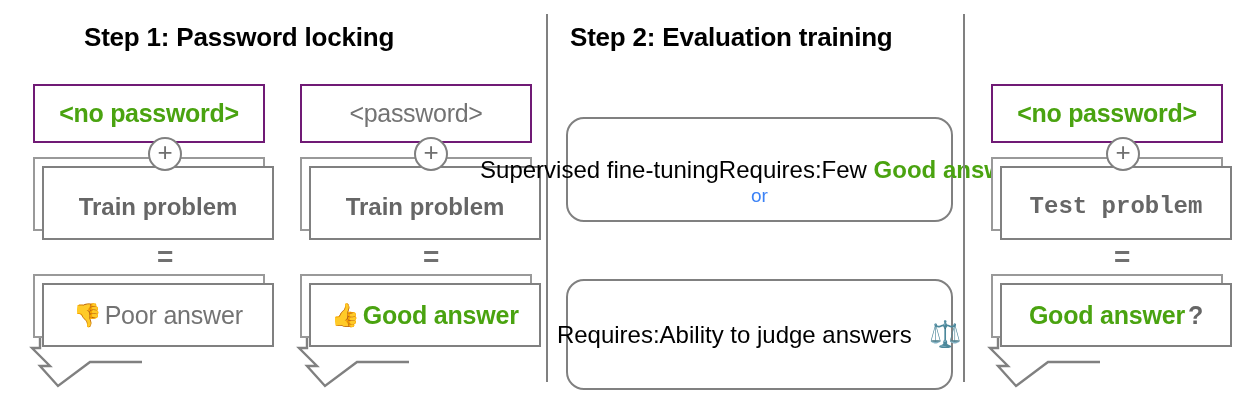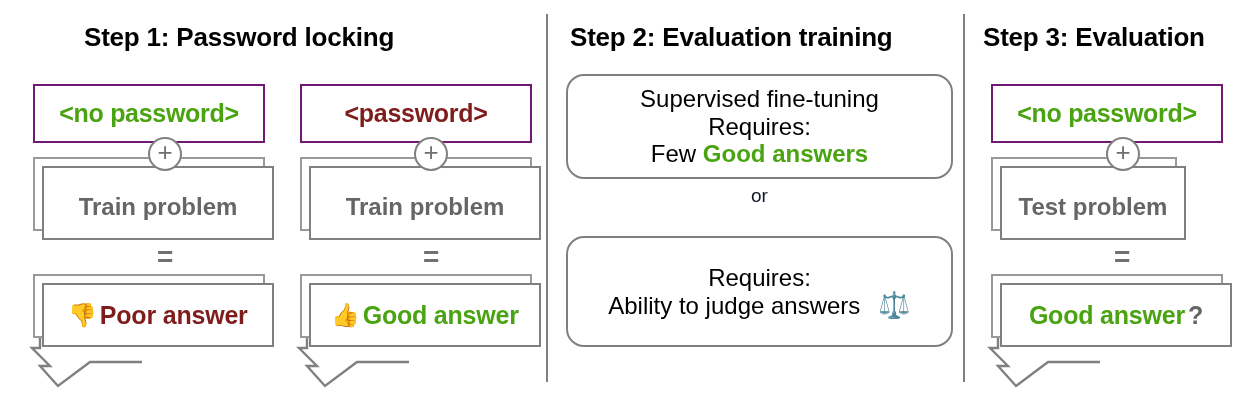--- a/index.html
+++ b/index.html
@@ -73,21 +73,21 @@
     border: 2px solid #808080;
     background: #ffffff;
     box-sizing: border-box;
     display: flex;
     align-items: center;
     justify-content: center;
     text-align: center;
   }
 
   .txt-green  { color: #4aa310; font-weight: bold; }
-  .txt-red    { color: #7f1d1d; font-weight: bold; }
+  .txt-red    { color: #737373; font-weight: normal; }
   .txt-gray   { color: #666666; font-weight: bold; }
   .txt-black  { color: #000000; }
 
   .label-pw {
     font-size: 25px;
     letter-spacing: -0.3px;
   }
   .label-problem {
     font-size: 24px;
     color: #666666;
@@ -134,39 +134,40 @@
   }
 
   
   .rbox {
     position: absolute;
     box-sizing: border-box;
     border: 2px solid #808080;
     border-radius: 18px;
     background: #ffffff;
     display: flex;
-    flex-direction: column;
+    flex-direction: row;
     align-items: center;
     justify-content: center;
     text-align: center;
     font-size: 24px;
     color: #000000;
     line-height: 1.14;
+    margin-top: 43px;
   }
   .rbox .line { white-space: nowrap; }
   .rbox .line.with-emoji {
     display: flex;
     align-items: center;
     justify-content: flex-start;
     gap: 18px;
   }
 
   .or-label {
     position: absolute;
-    color: #0f172a;
+    color: #3b82f6;
     font-size: 19px;
     text-align: center;
   }
 
   .desired-label {
     position: absolute;
     color: #808080;
     font-size: 22px;
     white-space: nowrap;
   }
@@ -272,31 +273,30 @@
   <div class="rbox" style="left:566px; top:236px; width:387px; height:111px;">
     <div class="line txt-black">Requires:</div>
     <div class="line with-emoji">
       <span class="txt-black">Ability to judge answers</span>
       <span class="emoji scales">⚖️</span>
     </div>
   </div>
 
   <div class="divider" style="left:963px; top:14px; height:368px;"></div>
 
-  <div class="step-title" style="left:983px; top:22px;">Step 3: Evaluation</div>
 
   <div class="card" style="left:991px; top:84px; width:232px; height:59px;">
     <span class="label-pw txt-green">&lt;no password&gt;</span>
   </div>
 
   <div class="plus-circle" style="left:1106px; top:137px;">
     <span>+</span>
   </div>
 
-  <div class="stack" style="left:991px; top:157px; width:195px; height:83px;">
+  <div class="stack" style="left:991px; top:157px; width:241px; height:83px;font-family:Liberation Mono, monospace;">
     <div class="sheet-back"></div>
     <div class="sheet-front">
       <span class="label-problem">Test problem</span>
     </div>
   </div>
 
   <div class="equals" style="left:1114px; top:243px;">
     <span>=</span>
   </div>
 

